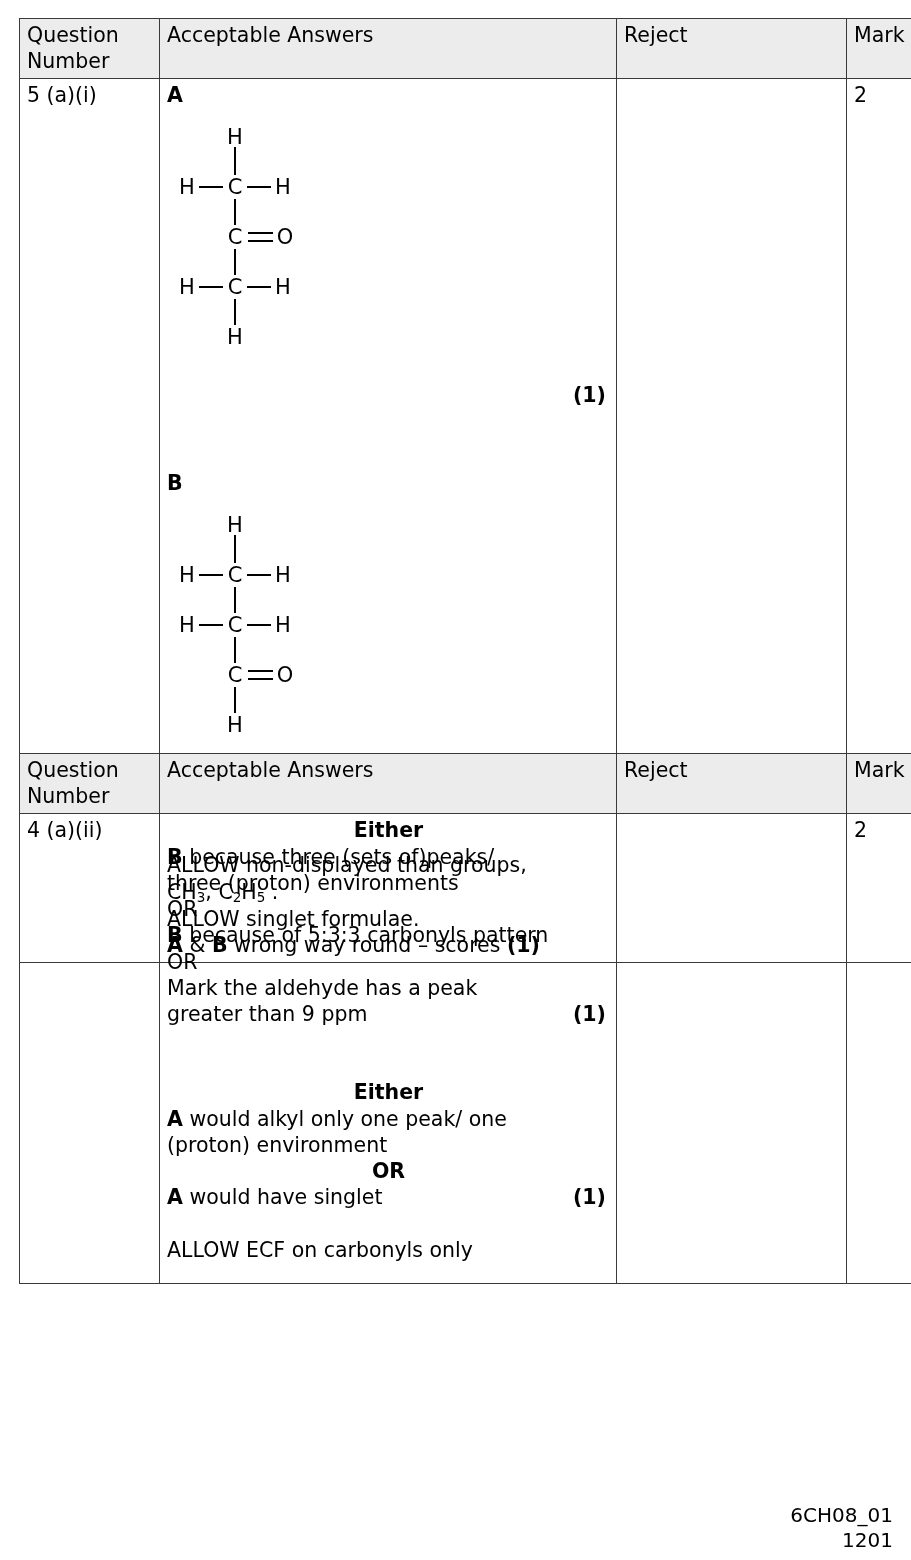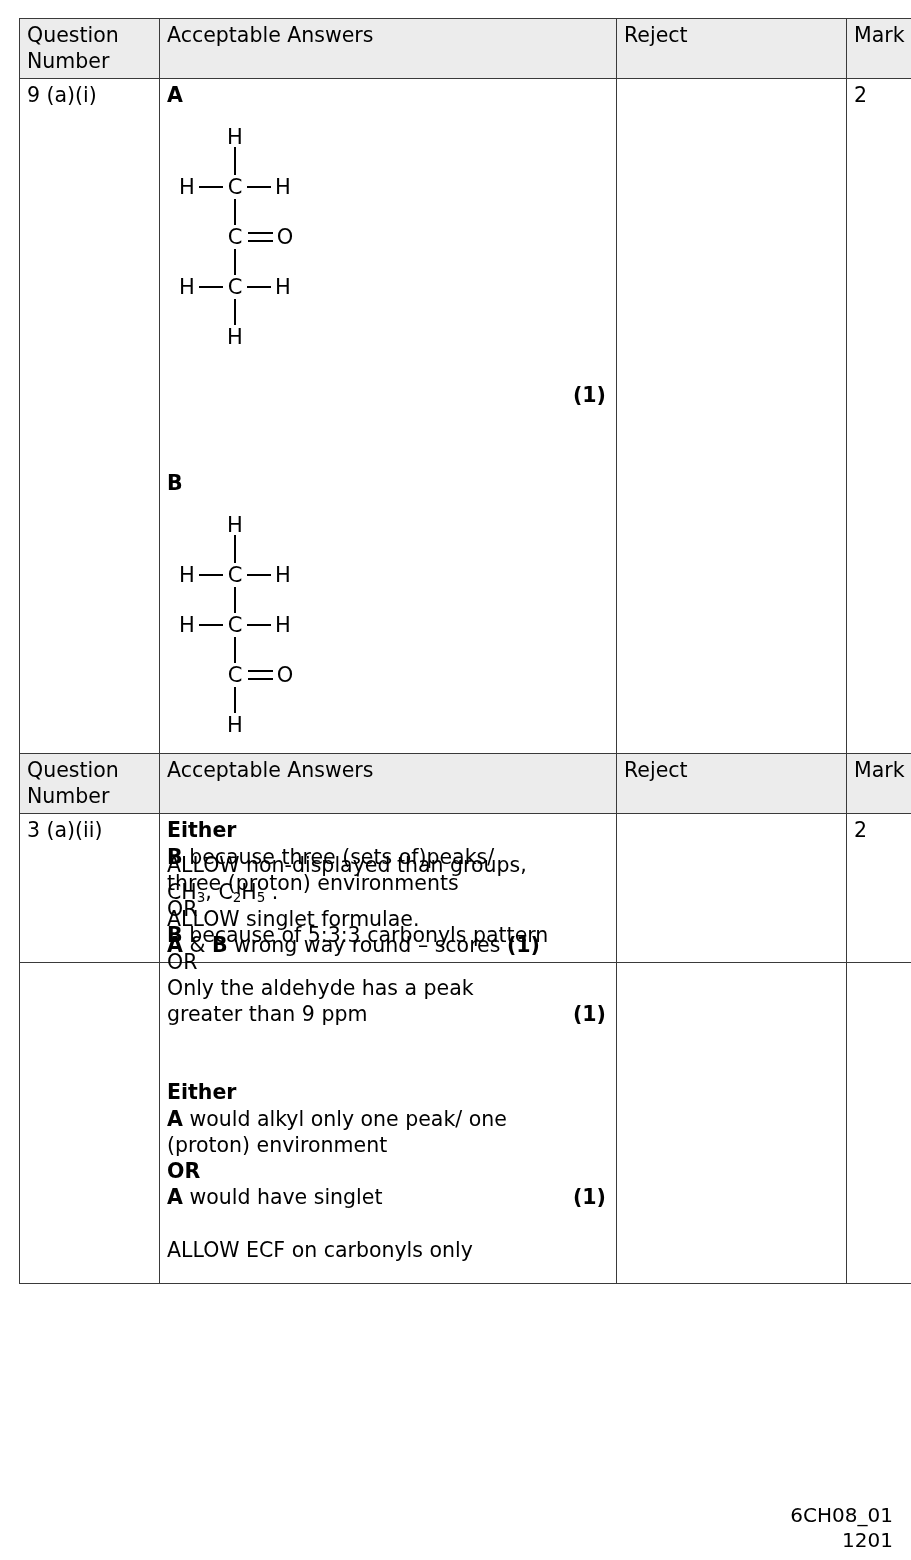--- a/index.html
+++ b/index.html
@@ -57,21 +57,21 @@
   .qnum, .mark {
     font-weight: bold;
     font-size: 20.5px;
   }
 
   .answers {
     position: relative;
   }
 
   .line { white-space: pre-wrap; }
-  .b { font-weight: bold; }
+  .b { font-weight: bold; text-align: center; }
 
   .mark-pt {
     font-weight: bold;
     float: right;
     margin-right: 4px;
   }
   .blank-line { height: 26px; }
 
   sub {
     font-size: 0.66em;
@@ -150,21 +150,21 @@
             <span>Reject</span>
           </td>
           <td>
             <span>Mark</span>
           </td>
         </tr>
       </thead>
       <tbody>
         <tr>
           <td class="qnum">
-            <span>9 (a)(i)</span>
+            <span>5 (a)(i)</span>
           </td>
 
           <td class="answers" style="height:648px;">
 
             <div class="struct-label">A</div>
 
             <div class="struct" style="height:190px;">
 
               <span class="atom" style="left:68px;  top:28px;">H</span>
               <span class="bond-v" style="left:68px; top:38px; height:28px;"></span>
@@ -279,38 +279,38 @@
             <span>Reject</span>
           </td>
           <td>
             <span>Mark</span>
           </td>
         </tr>
       </thead>
       <tbody>
         <tr>
           <td class="qnum">
-            <span>3 (a)(ii)</span>
+            <span>4 (a)(ii)</span>
           </td>
 
           <td class="answers" style="height:462px;">
 
             <div class="line b">Either</div>
 
             <div class="line"><span class="b">B</span><span> because three (sets of)peaks/</span></div>
 
             <div class="line">three (proton) environments</div>
 
             <div class="line">OR</div>
 
             <div class="line"><span class="b">B</span><span> because of 5:3:3 carbonyls pattern</span></div>
 
             <div class="line">OR</div>
 
-            <div class="line">Only the aldehyde has a peak</div>
+            <div class="line">Mark the aldehyde has a peak</div>
 
             <div class="line"><span class="mark-pt">(1)</span><span>greater than 9 ppm</span></div>
 
             <div class="blank-line"></div>
             <div class="blank-line"></div>
 
             <div class="line b">Either</div>
 
             <div class="line"><span class="b">A</span><span> would alkyl only one peak/ one</span></div>
 

